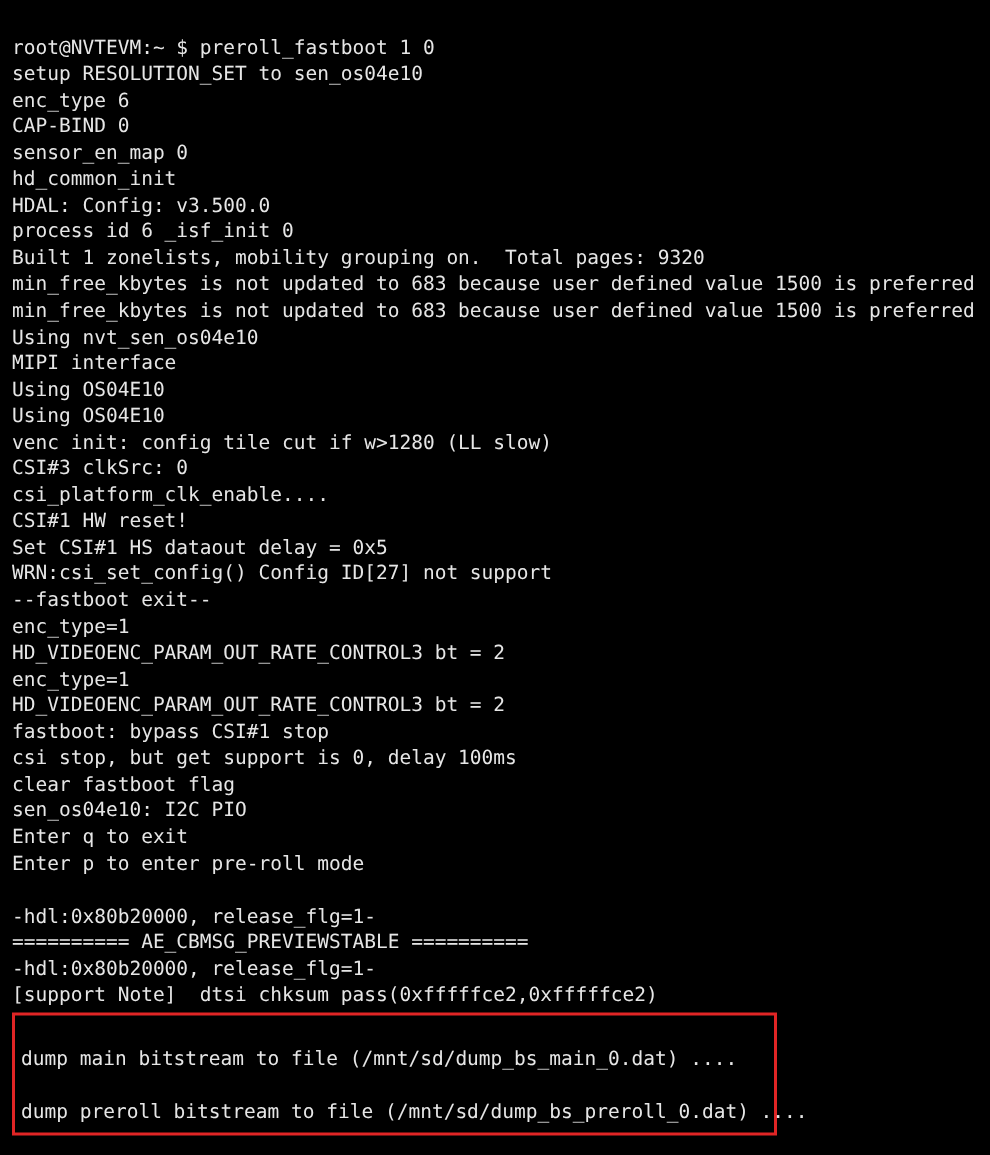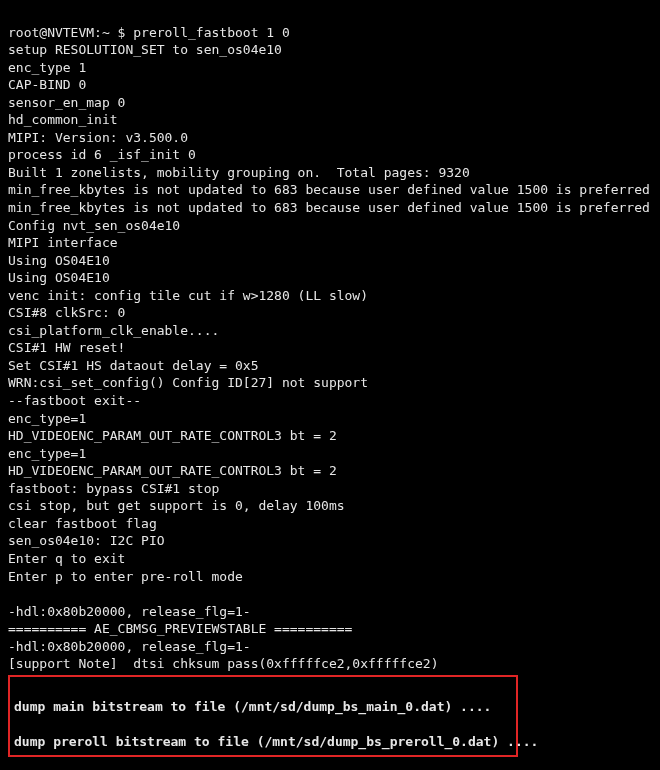--- a/index.html
+++ b/index.html
@@ -23,45 +23,44 @@
     color: #e6e6e6;
     text-align: center;
   }
   .highlight-box {
     border: 2px solid #e02525;
     padding: 4px 4px;
     margin: 2px 0;
     display: inline-block;
     width: 510px;
     box-sizing: border-box;
-    font-weight: bold;
   }
   .blank { height: 1.35em; }
 </style>
 </head>
 <body>
 
 <div class="terminal">
 <span class="prompt"><span>root@NVTEVM</span>:<span>~</span> <span>$</span> <span>preroll_fastboot 1 0</span></span>
 <span>setup RESOLUTION_SET to sen_os04e10</span>
-<span>enc_type 1</span>
+<span>enc_type 6</span>
 <span>CAP-BIND 0</span>
 <span>sensor_en_map 0</span>
 <span>hd_common_init</span>
-<span>MIPI: Version: v3.500.0</span>
+<span>HDAL: Config: v3.500.0</span>
 <span>process id 6 _isf_init 0</span>
 <span>Built 1 zonelists, mobility grouping on.  Total pages: 9320</span>
 <span>min_free_kbytes is not updated to 683 because user defined value 1500 is preferred</span>
 <span>min_free_kbytes is not updated to 683 because user defined value 1500 is preferred</span>
-<span>Config nvt_sen_os04e10</span>
+<span>Using nvt_sen_os04e10</span>
 <span>MIPI interface</span>
 <span>Using OS04E10</span>
 <span>Using OS04E10</span>
 <span>venc init: config tile cut if w&gt;1280 (LL slow)</span>
-<span>CSI#8 clkSrc: 0</span>
+<span>CSI#3 clkSrc: 0</span>
 <span>csi_platform_clk_enable....</span>
 <span>CSI#1 HW reset!</span>
 <span>Set CSI#1 HS dataout delay = 0x5</span>
 <span>WRN:csi_set_config() Config ID[27] not support</span>
 <span>--fastboot exit--</span>
 <span>enc_type=1</span>
 <span>HD_VIDEOENC_PARAM_OUT_RATE_CONTROL3 bt = 2</span>
 <span>enc_type=1</span>
 <span>HD_VIDEOENC_PARAM_OUT_RATE_CONTROL3 bt = 2</span>
 <span>fastboot: bypass CSI#1 stop</span>

